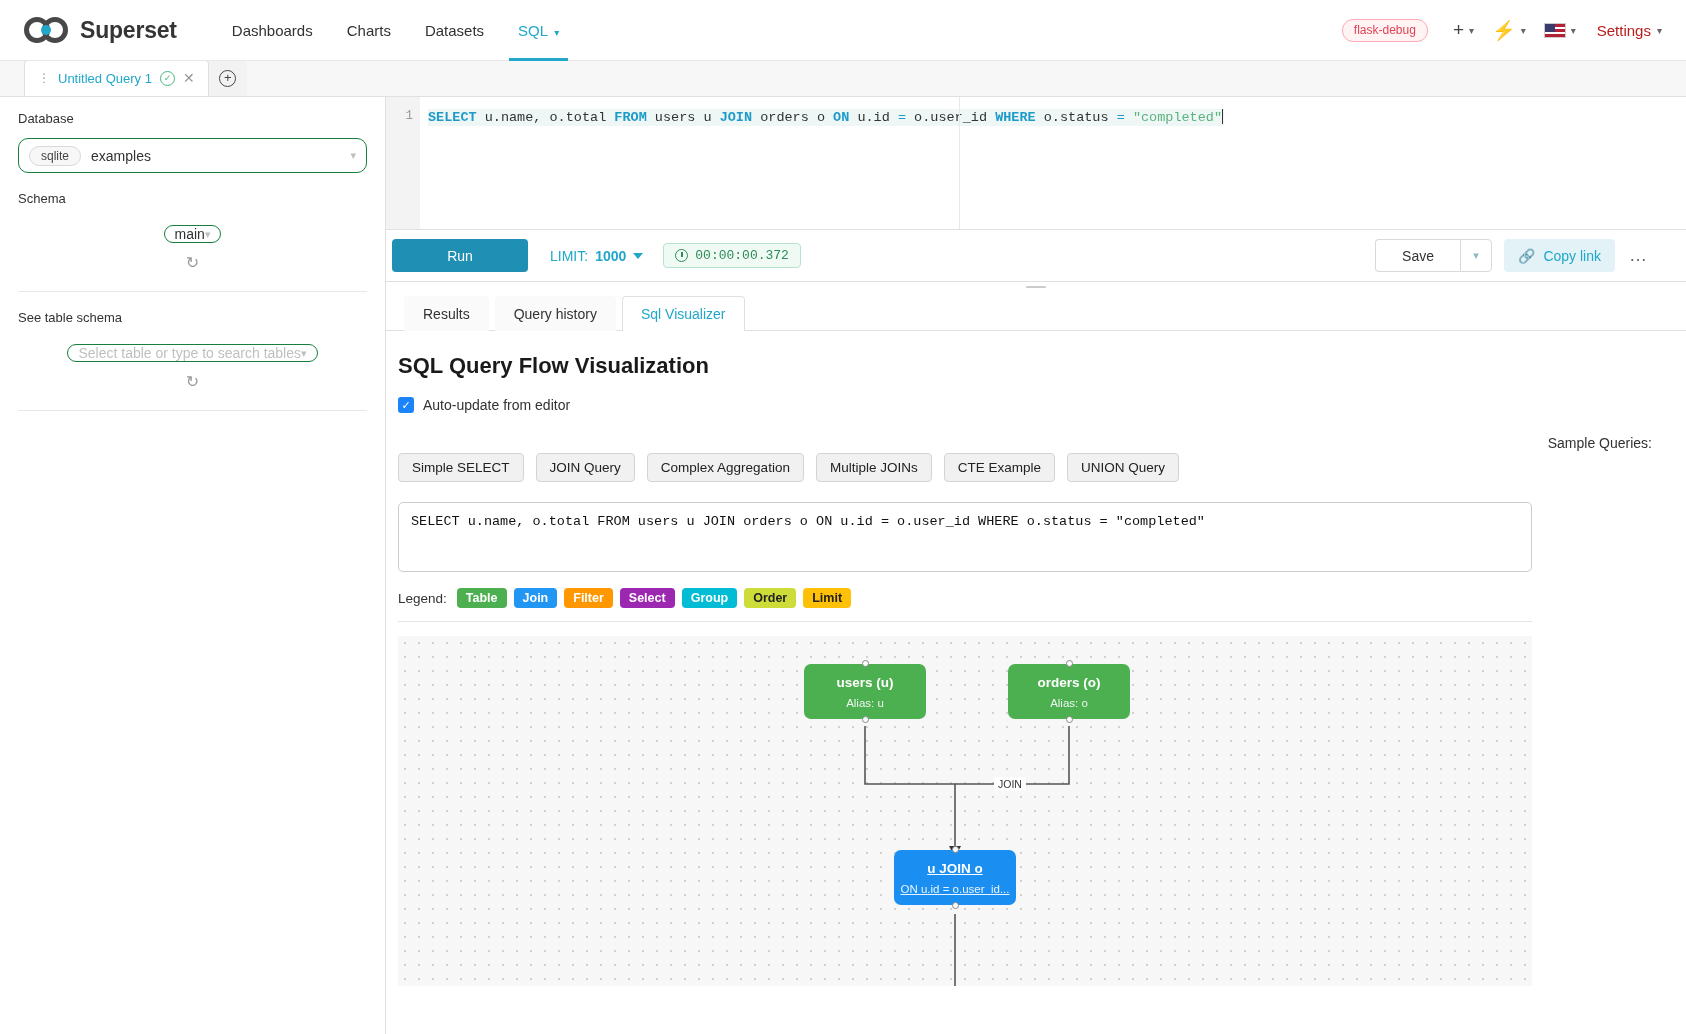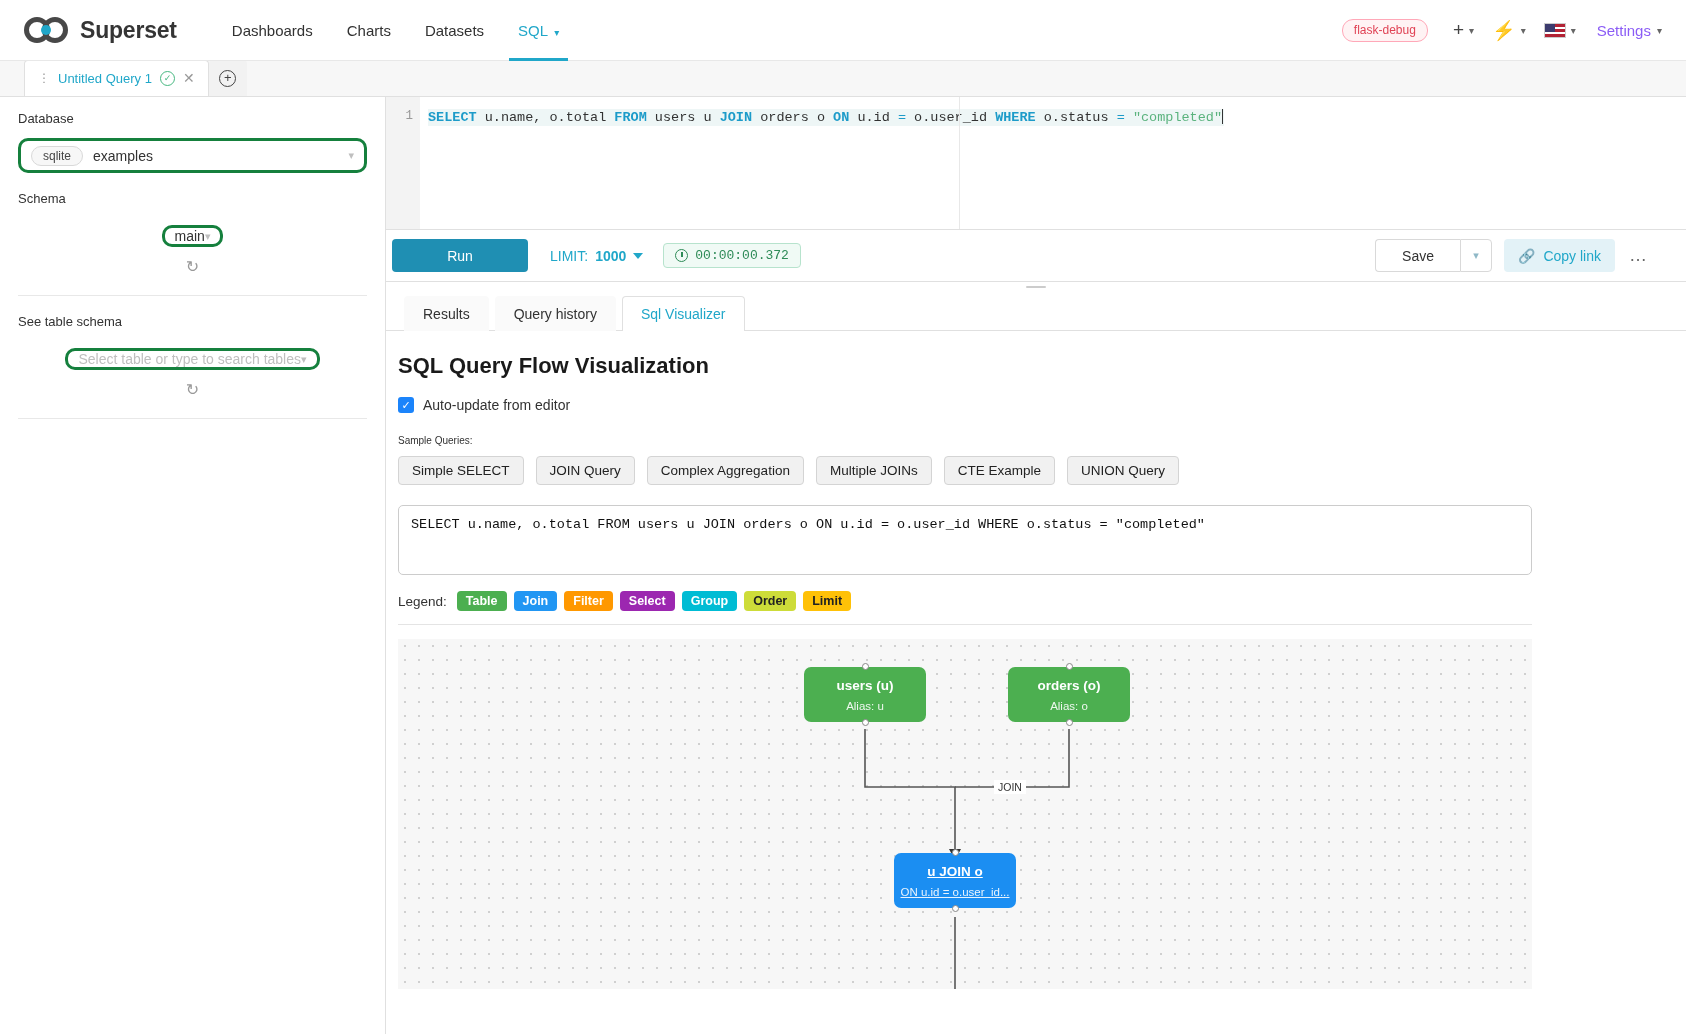--- a/index.html
+++ b/index.html
@@ -42,21 +42,21 @@
   }
   .mini-caret { font-size:10px; color:#666; }
   .flag {
     width:22px; height:15px; display:inline-block; position:relative;
     background:linear-gradient(#b22234 0 23%, #fff 23% 38%, #b22234 38% 62%, #fff 62% 77%, #b22234 77% 100%);
     border:1px solid #ccc;
   }
   .flag:before {
     content:""; position:absolute; left:0; top:0; width:10px; height:8px; background:#3c3b6e;
   }
-  .settings-label { font-size:15px; color:#8b5cf6; padding:0 2px 0 10px; cursor:pointer;}
+  .settings-label { font-size:15px; color:#b91c1c; padding:0 2px 0 10px; cursor:pointer;}
 
   
   .tabstrip {
     height:36px; display:flex; align-items:flex-end;
     background:#f7f7f7; border-bottom:1px solid #e0e0e0;
     padding-left:24px;
   }
   .qtab {
     display:flex; align-items:center; gap:8px;
     background:#fff; border:1px solid #e0e0e0; border-bottom:none;
@@ -82,21 +82,21 @@
 
   
   .workspace { display:flex; height:calc(1034px - 61px - 36px); }
 
   .leftpane {
     width:386px; flex:0 0 386px; border-right:1px solid #e0e0e0;
     padding:14px 18px 0; background:#fff;
   }
   .field-label { font-size:13px; color:#323232; margin:0 0 7px; }
   .select-box {
-    height:35px; border:3px solid #15803d; border-radius:10px;
+    height:35px; border:1px solid #15803d; border-radius:10px;
     display:flex; align-items:center; padding:0 10px; font-size:14px;
     background:#fff; cursor:pointer; position:relative;margin-top:12px;
   }
   .select-box .chev { margin-left:auto; color:#bfbfbf; font-size:11px; }
   .db-pill {
     border:1px solid #d9d9d9; border-radius:12px; background:#f7f7f7;
     font-size:12px; padding:2px 11px; color:#444; margin-right:10px;
   }
   .row-refresh { display:flex; align-items:center; gap:12px;flex-direction:column; }
   .refresh-ico { color:#999; font-size:16px; cursor:pointer; line-height:1;}
@@ -200,21 +200,21 @@
   .vizpane { flex:1; overflow:hidden; padding:22px 34px 0 12px; }
   .viz-inner { padding-left:0; }
   .viz-title { font-size:22px; font-weight:bold; margin:0 0 18px; color:#1a1a1a; }
   .cbrow { display:flex; align-items:center; gap:9px; margin-bottom:22px; }
   .cbox {
     width:16px;height:16px;background:#1b84fb;border-radius:3px;
     display:flex;align-items:center;justify-content:center;color:#fff;font-size:11px;
     cursor:pointer;
   }
   .cblabel { font-size:14px; }
-  .samp-label { font-size:10px; margin-bottom:10px; }
+  .samp-label { font-size:14px; margin-bottom:2px;text-align:right; }
   .sampbtns { display:flex; gap:12px; margin-bottom:20px; flex-wrap:wrap; }
   .sampbtn {
     background:#f1f1f1; border:1px solid #d4d4d4; border-radius:4px;
     padding:6px 13px; font-size:13.5px; color:#222; cursor:pointer;
     font-family:"Liberation Sans", sans-serif;
   }
   .sqlbox {
     width:1134px; height:70px; border:1px solid #ccc; border-radius:5px;
     padding:10px 12px; font-family:"Liberation Mono", monospace; font-size:13.5px;
     color:#111; resize:none; margin-bottom:16px; background:#fff; display:block;

